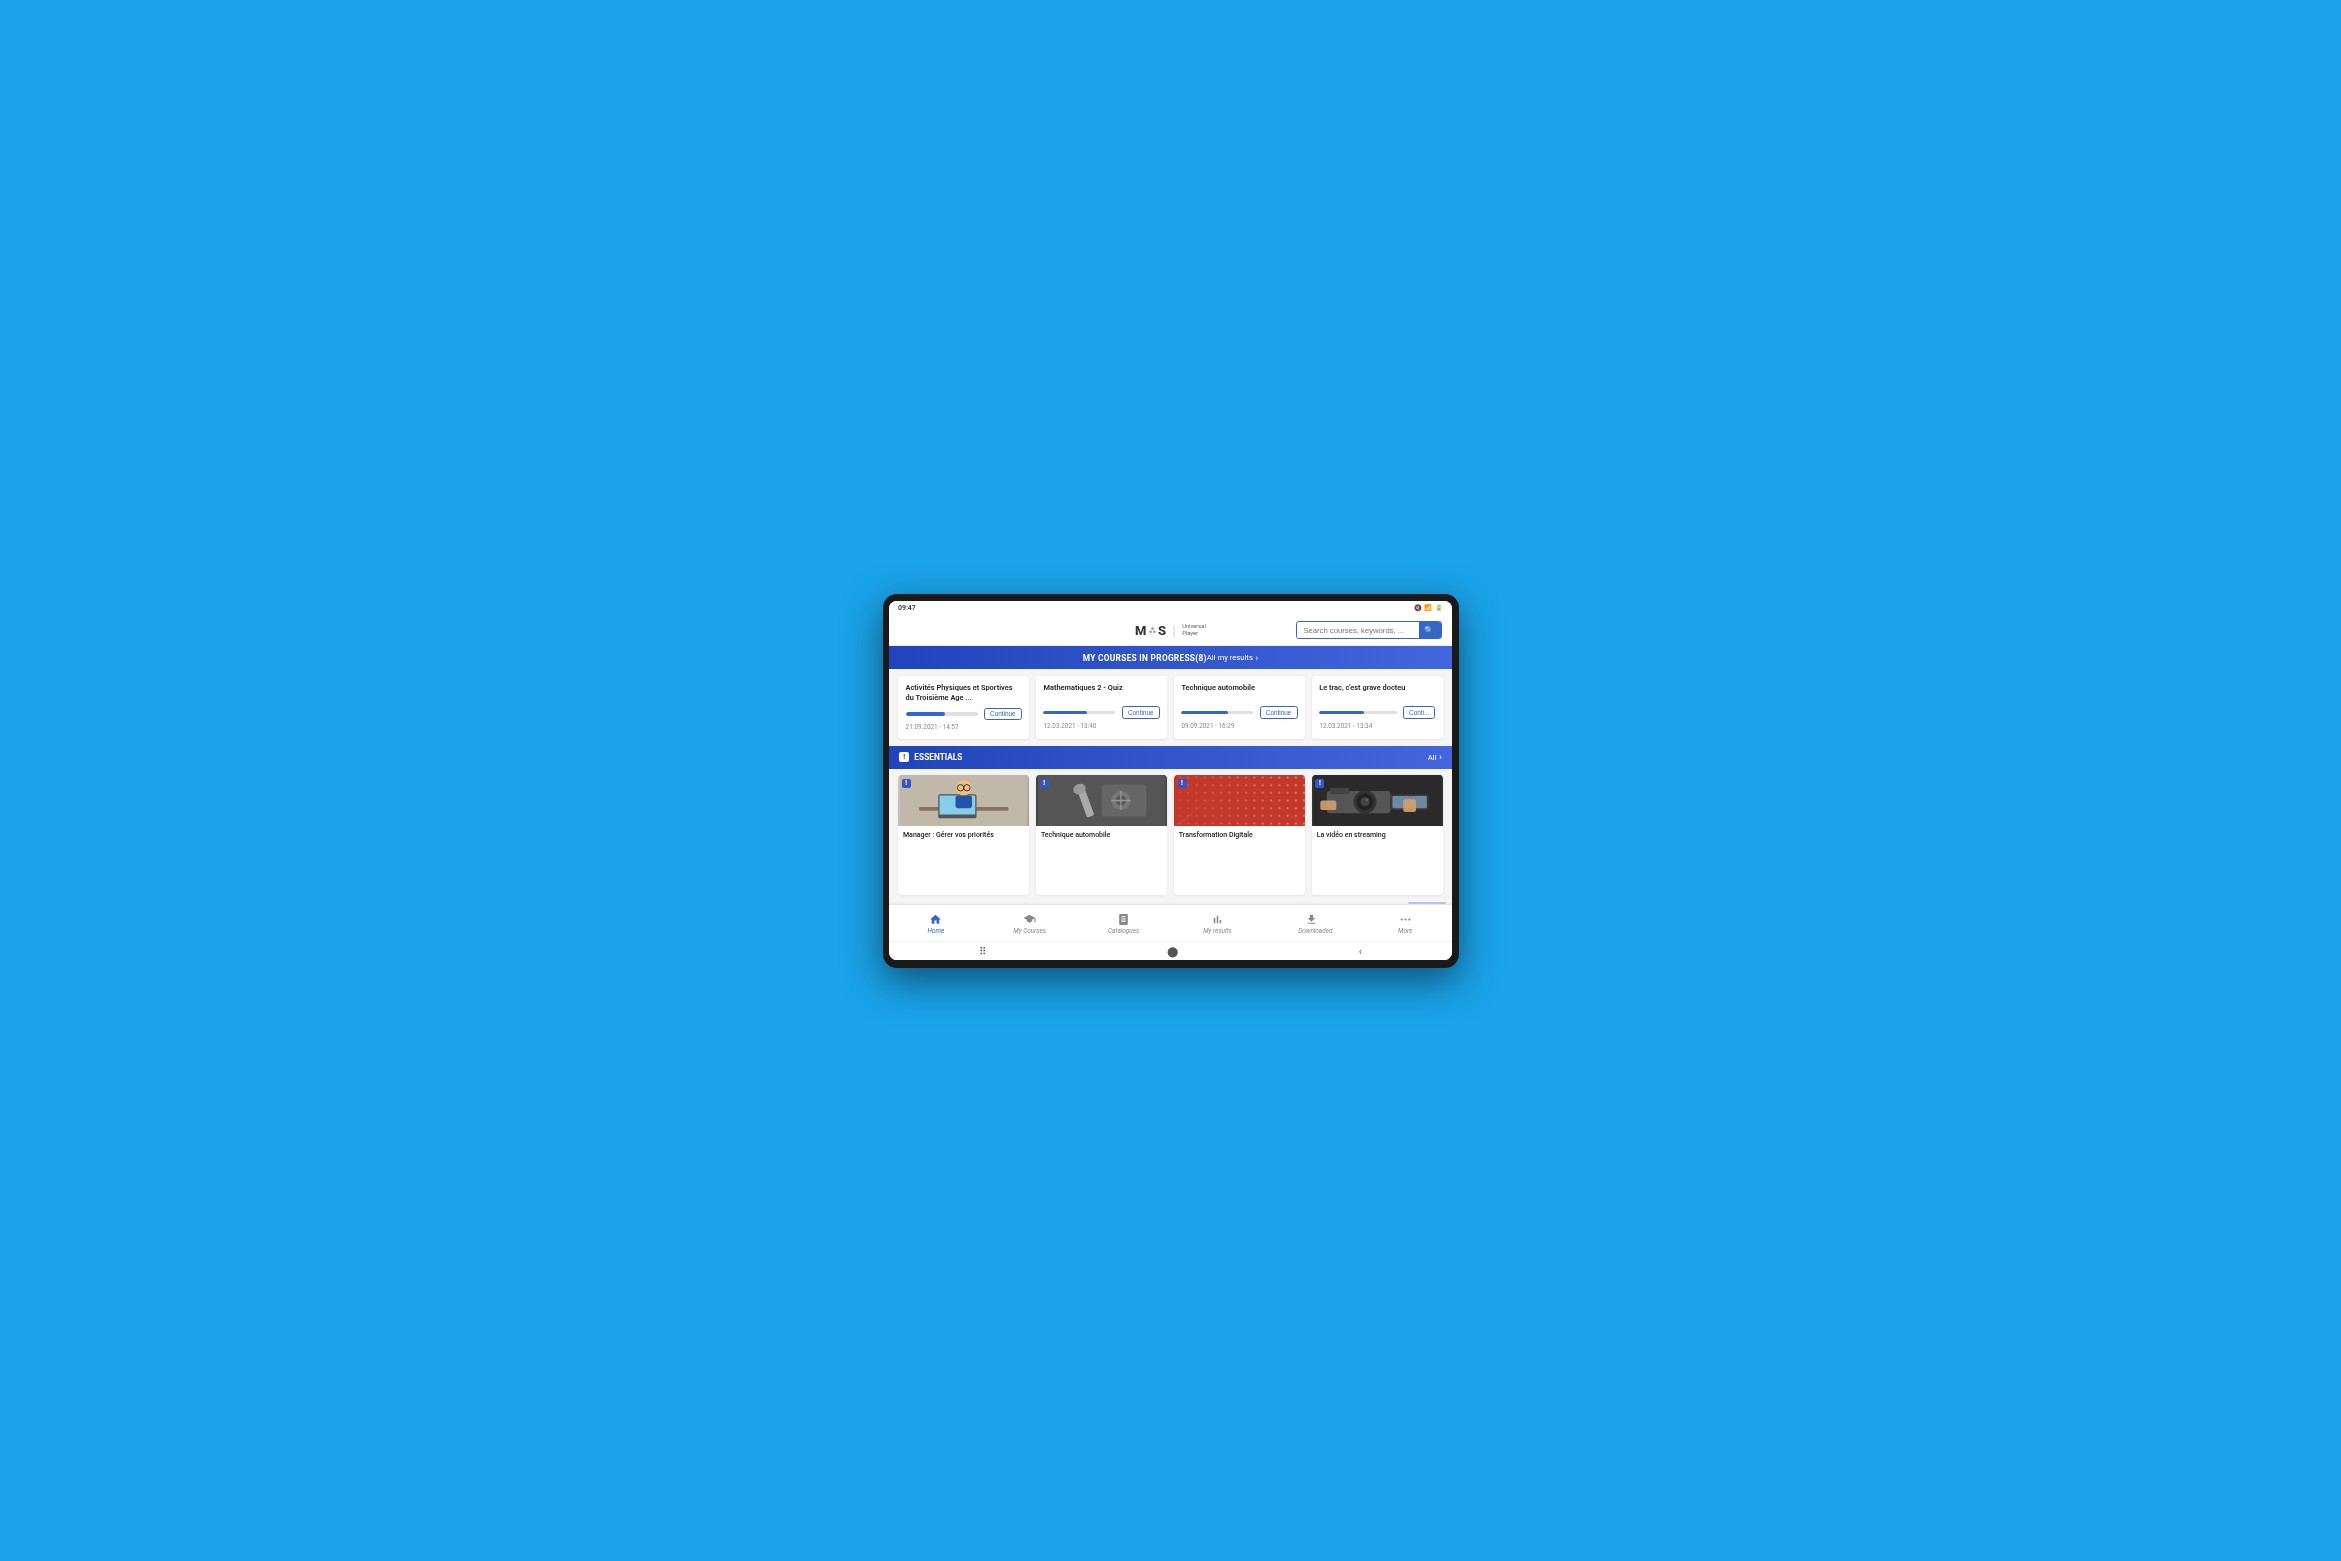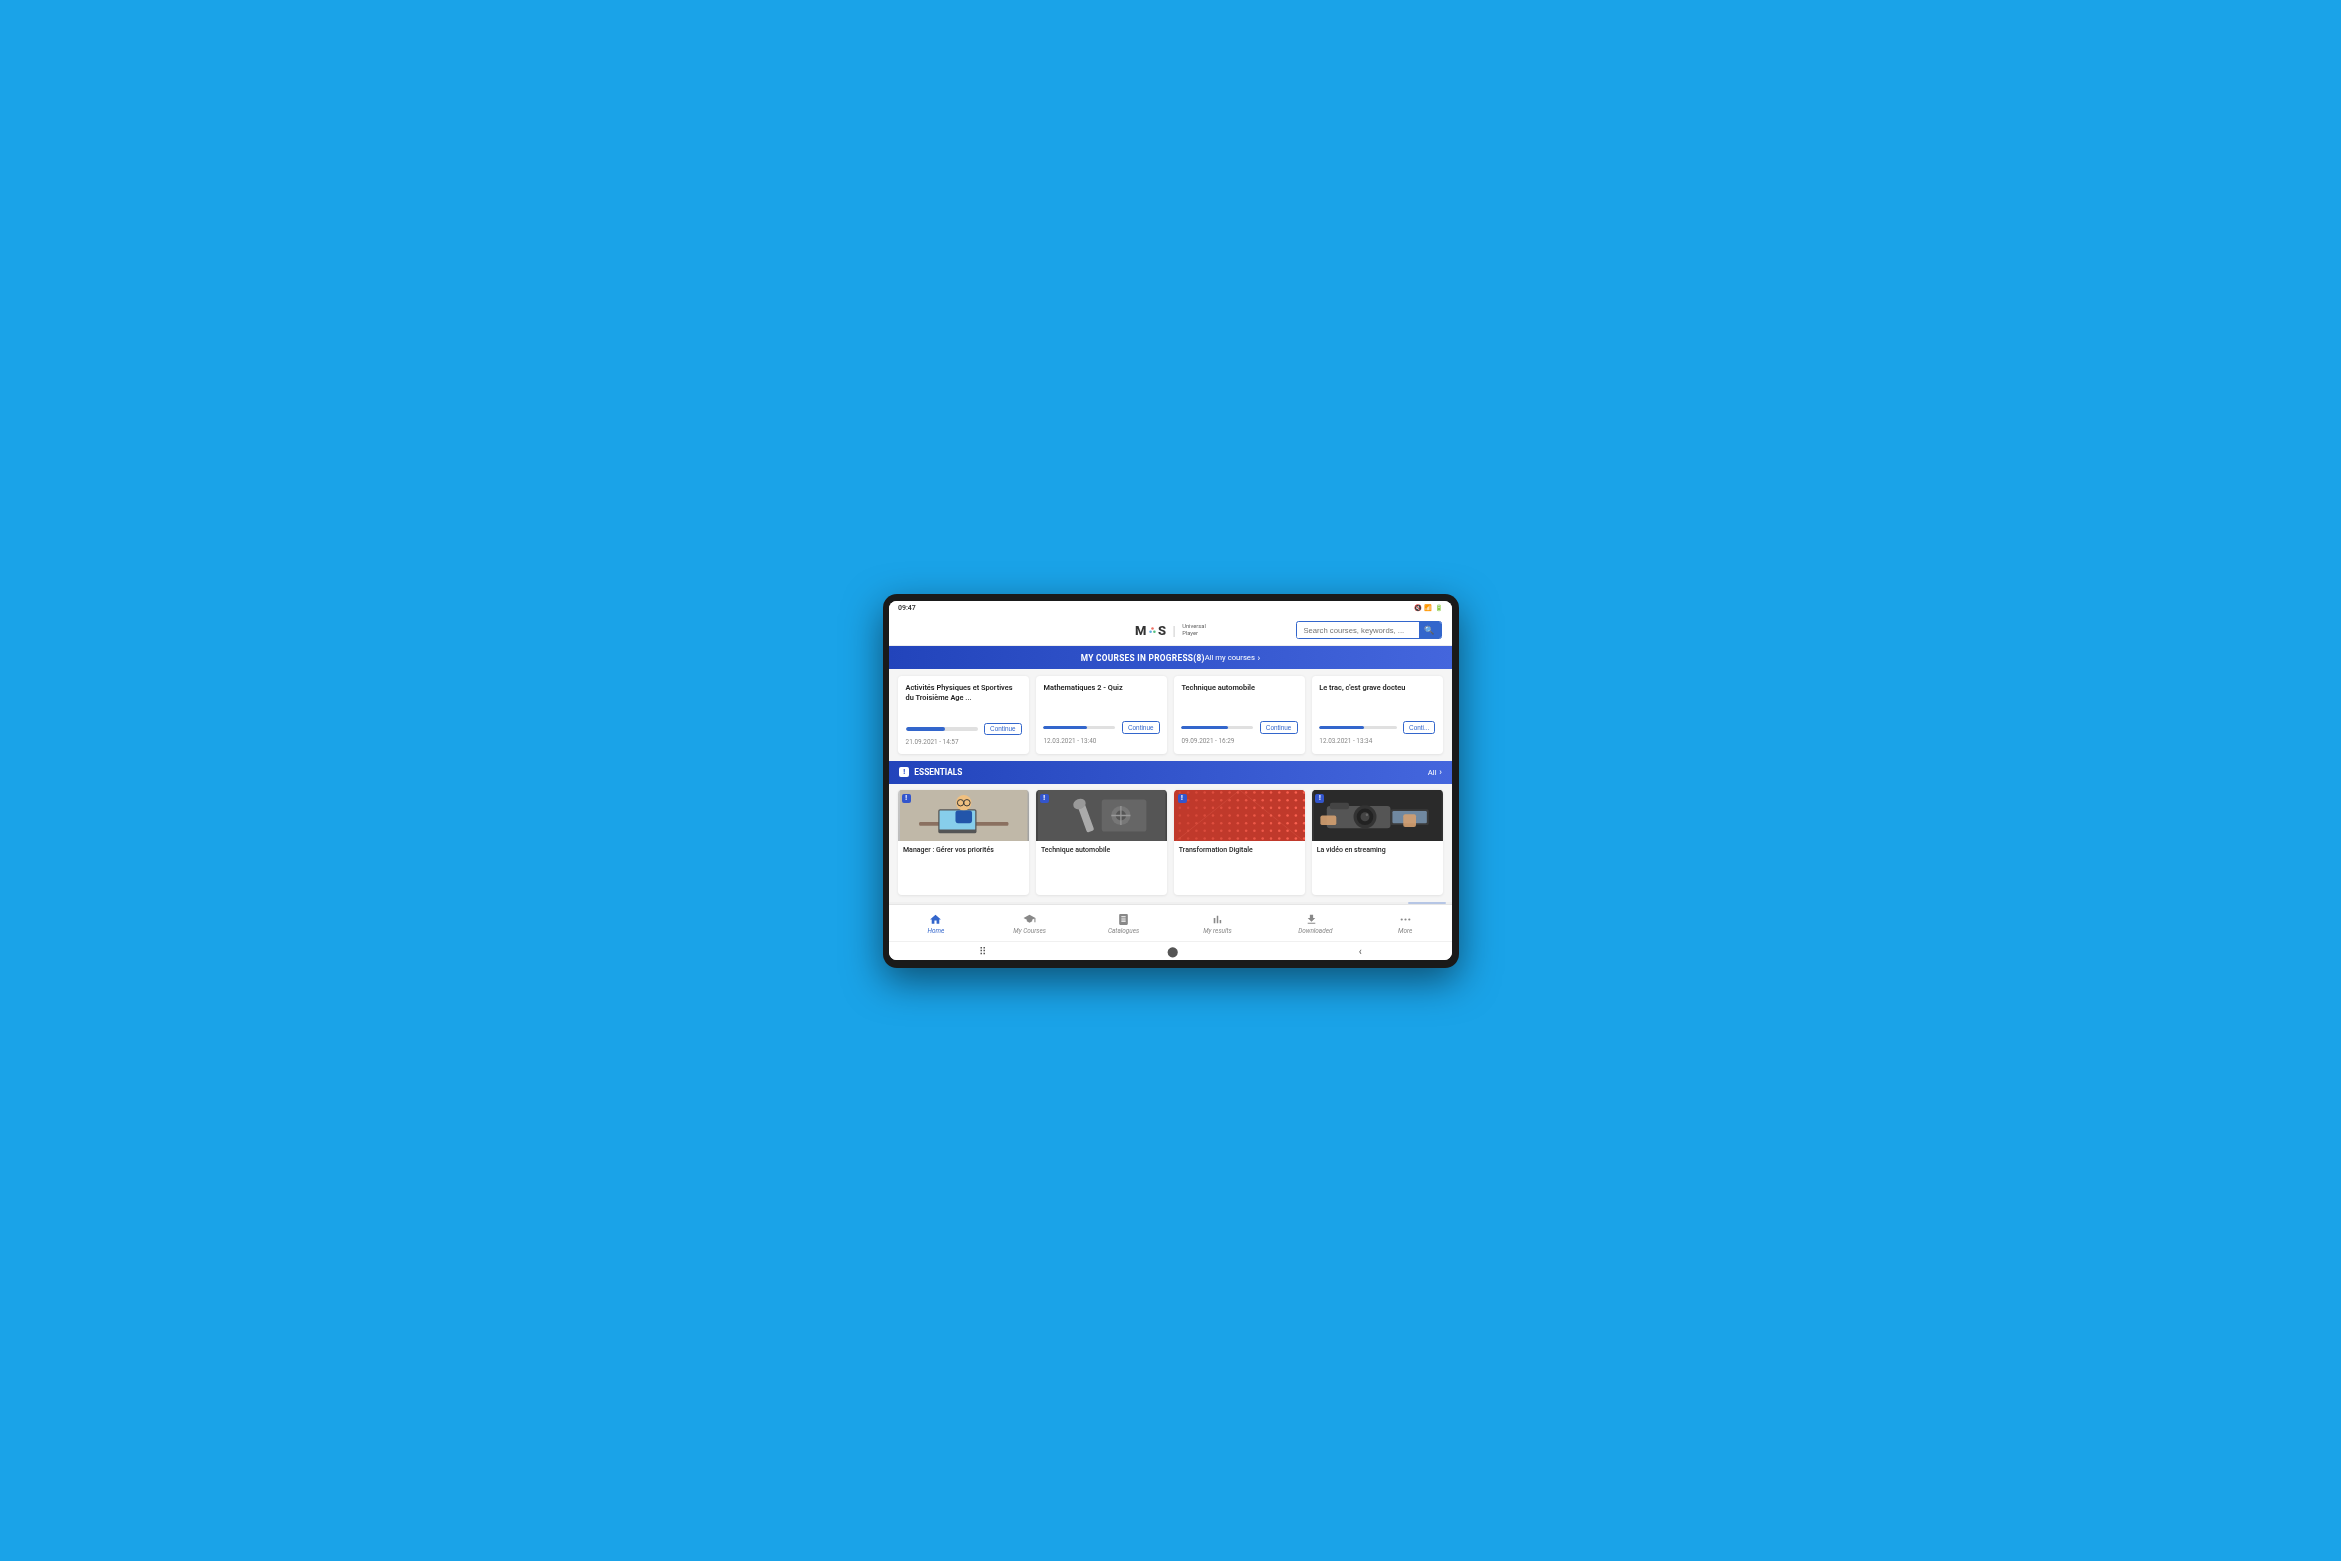--- a/index.html
+++ b/index.html
@@ -124,21 +124,21 @@
       border-radius: 3.8px;
       padding: 7.7px;
       flex: 1;
       min-width: 0;
       box-shadow: 0 0.6px 2.6px rgba(0,0,0,0.08);
     }
     .course-card-title {
       font-size: 7.4px;
       font-weight: 600;
       color: #222;
-      margin-bottom: 20px;
+      margin-bottom: 5px;
       line-height: 1.3;
       min-height: 18px;
     }
     .course-card-footer {
       display: flex;
       align-items: center;
       justify-content: space-between;
       margin-bottom: 3.2px;
     }
     .progress-bar-container {
@@ -318,21 +318,21 @@
       </div>
       <div class="search-bar">
         <input type="text" placeholder="Search courses, keywords, ..." style="">
         <button>🔍</button>
       </div>
     </div>
 
     <div class="section-header">
       <span class="section-title">MY COURSES IN PROGRESS(8)</span>
       <span class="section-link">
-        <span>All my courses</span>
+        <span>All my results</span>
         <span class="chevron">›</span>
       </span>
     </div>
 
     <div class="courses-row">
 
     <div class="course-card">
     <div class="course-card-title">Activités Physiques et Sportives du Troisième Age ...</div>
     <div class="course-card-footer">
       <div class="progress-bar-container">

